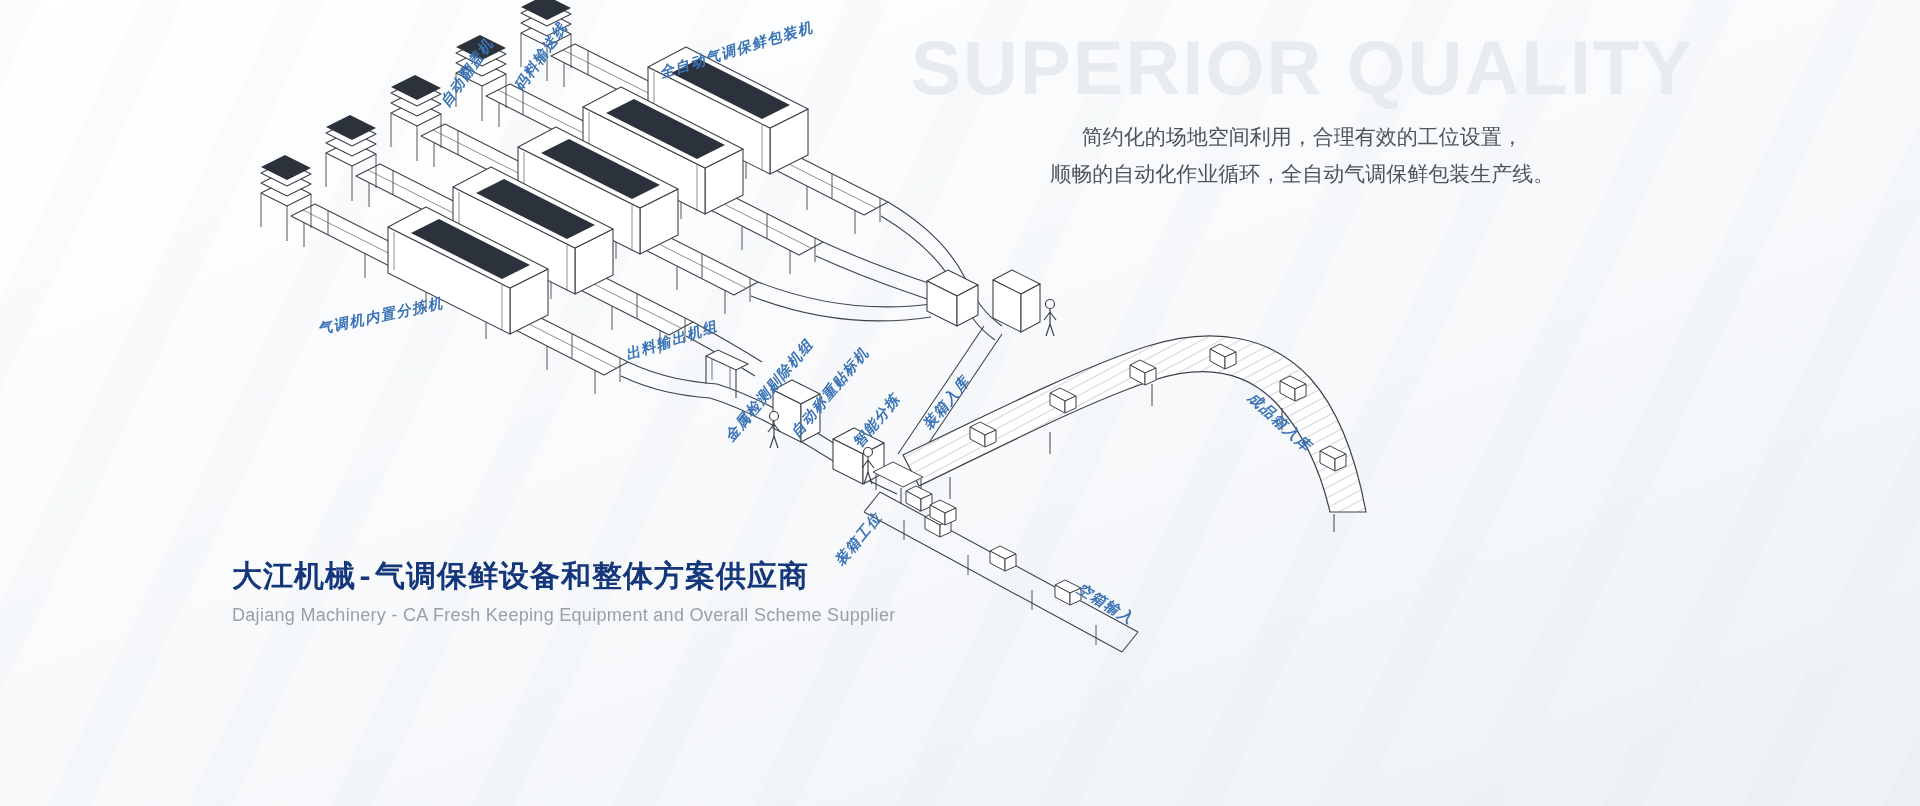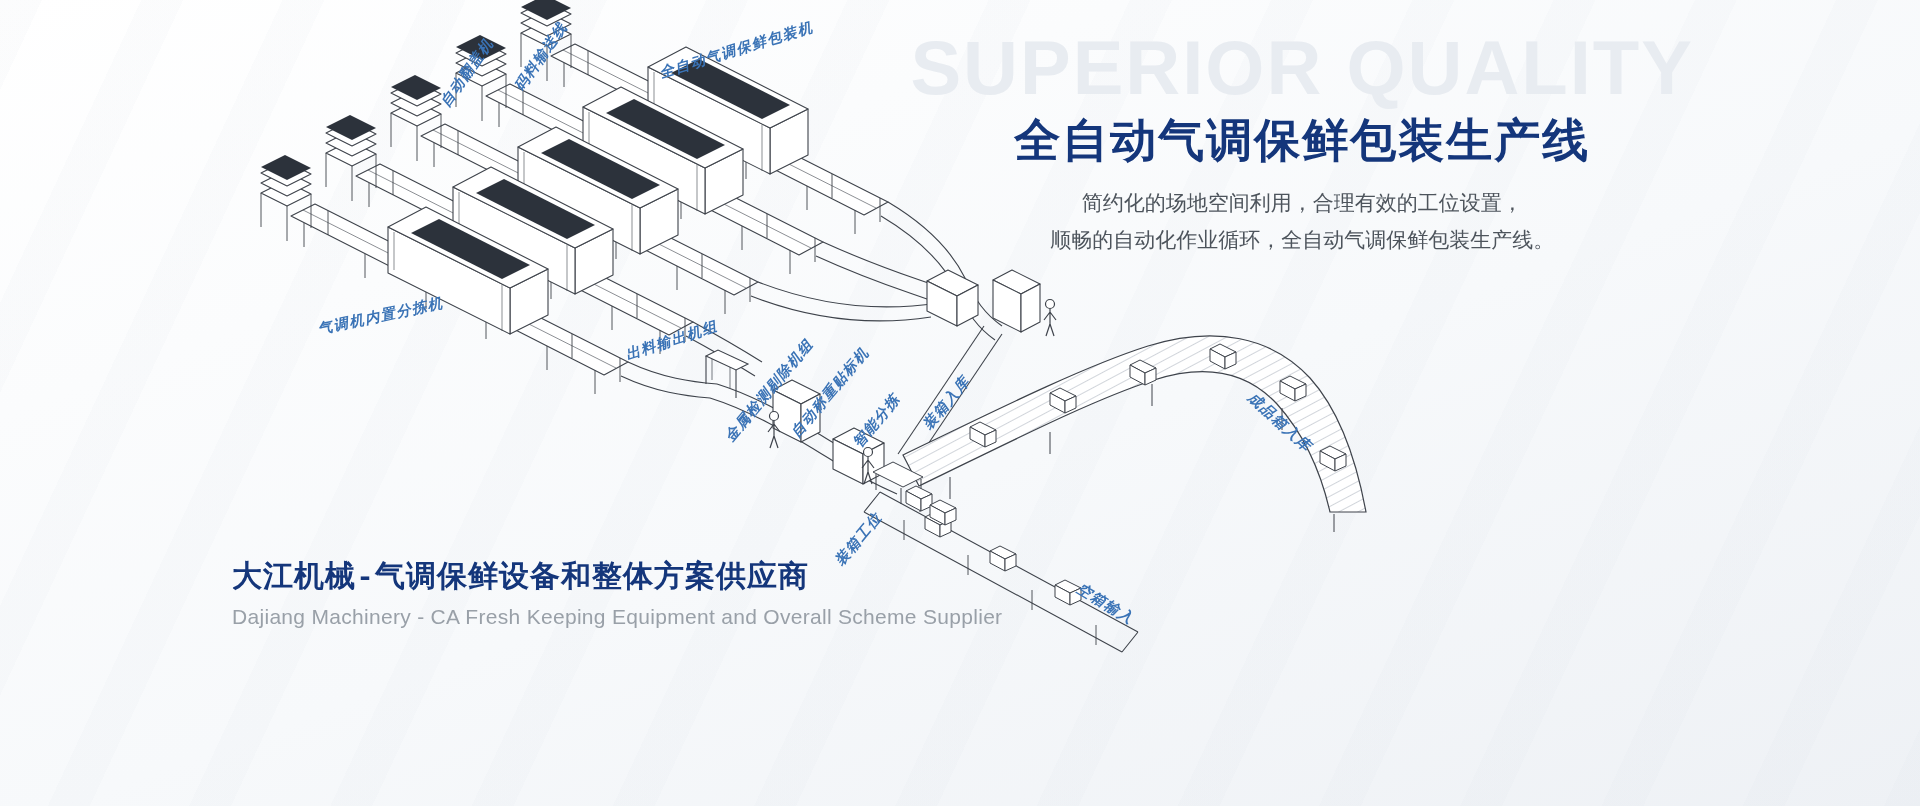--- a/index.html
+++ b/index.html
@@ -48,21 +48,21 @@
   }
   .hero-sub.first { margin-top:12px; }
 
   .footer { position:absolute; left:232px; top:556px; }
   .footer-title {
     font-size:30px; font-weight:700; letter-spacing:1px;
     color:var(--title-navy,#14367b);
     font-family:Liberation Mono, monospace;
   }
   .footer-sub {
-    font-size:21px; margin-top:8px; letter-spacing:.3px;
+    font-size:18px; margin-top:8px; letter-spacing:.3px;
     color:var(--footer-gray,#99a0a8);
   }
 </style>
 </head>
 <body>
 
 <div class="stripes"></div>
 
 <svg class="drawing" width="1920" height="806" viewBox="0 0 1920 806">
   <defs>
@@ -199,21 +199,20 @@
     <span class="machine-label" style="left: 794px; top: 426px; transform: rotate(-50deg);">自动称重贴标机</span>
     <span class="machine-label" style="left: 856px; top: 436px; transform: rotate(-50deg);">智能分拣</span>
     <span class="machine-label" style="left: 926px; top: 418px; transform: rotate(-50deg);">装箱入库</span>
     <span class="machine-label" style="left: 838px; top: 554px; transform: rotate(-50deg);">装箱工位</span>
     <span class="machine-label" style="left: 1250px; top: 386px; transform: rotate(42deg);">成品箱入库</span>
     <span class="machine-label" style="left: 1078px; top: 578px; transform: rotate(31deg);">空箱输入</span>
   </div>
 
 <div class="hero">
   <div class="watermark">SUPERIOR QUALITY</div>
-  <h1 class="hero-title">全自动气调保鲜包装生产线</h1>
   <div class="hero-sub first">简约化的场地空间利用，合理有效的工位设置，</div>
   <div class="hero-sub">顺畅的自动化作业循环，全自动气调保鲜包装生产线。</div>
 </div>
 
 <div class="footer">
   <div class="footer-title">大江机械-气调保鲜设备和整体方案供应商</div>
   <div class="footer-sub">Dajiang Machinery - CA Fresh Keeping Equipment and Overall Scheme Supplier</div>
 </div>
 
 </body></html>

